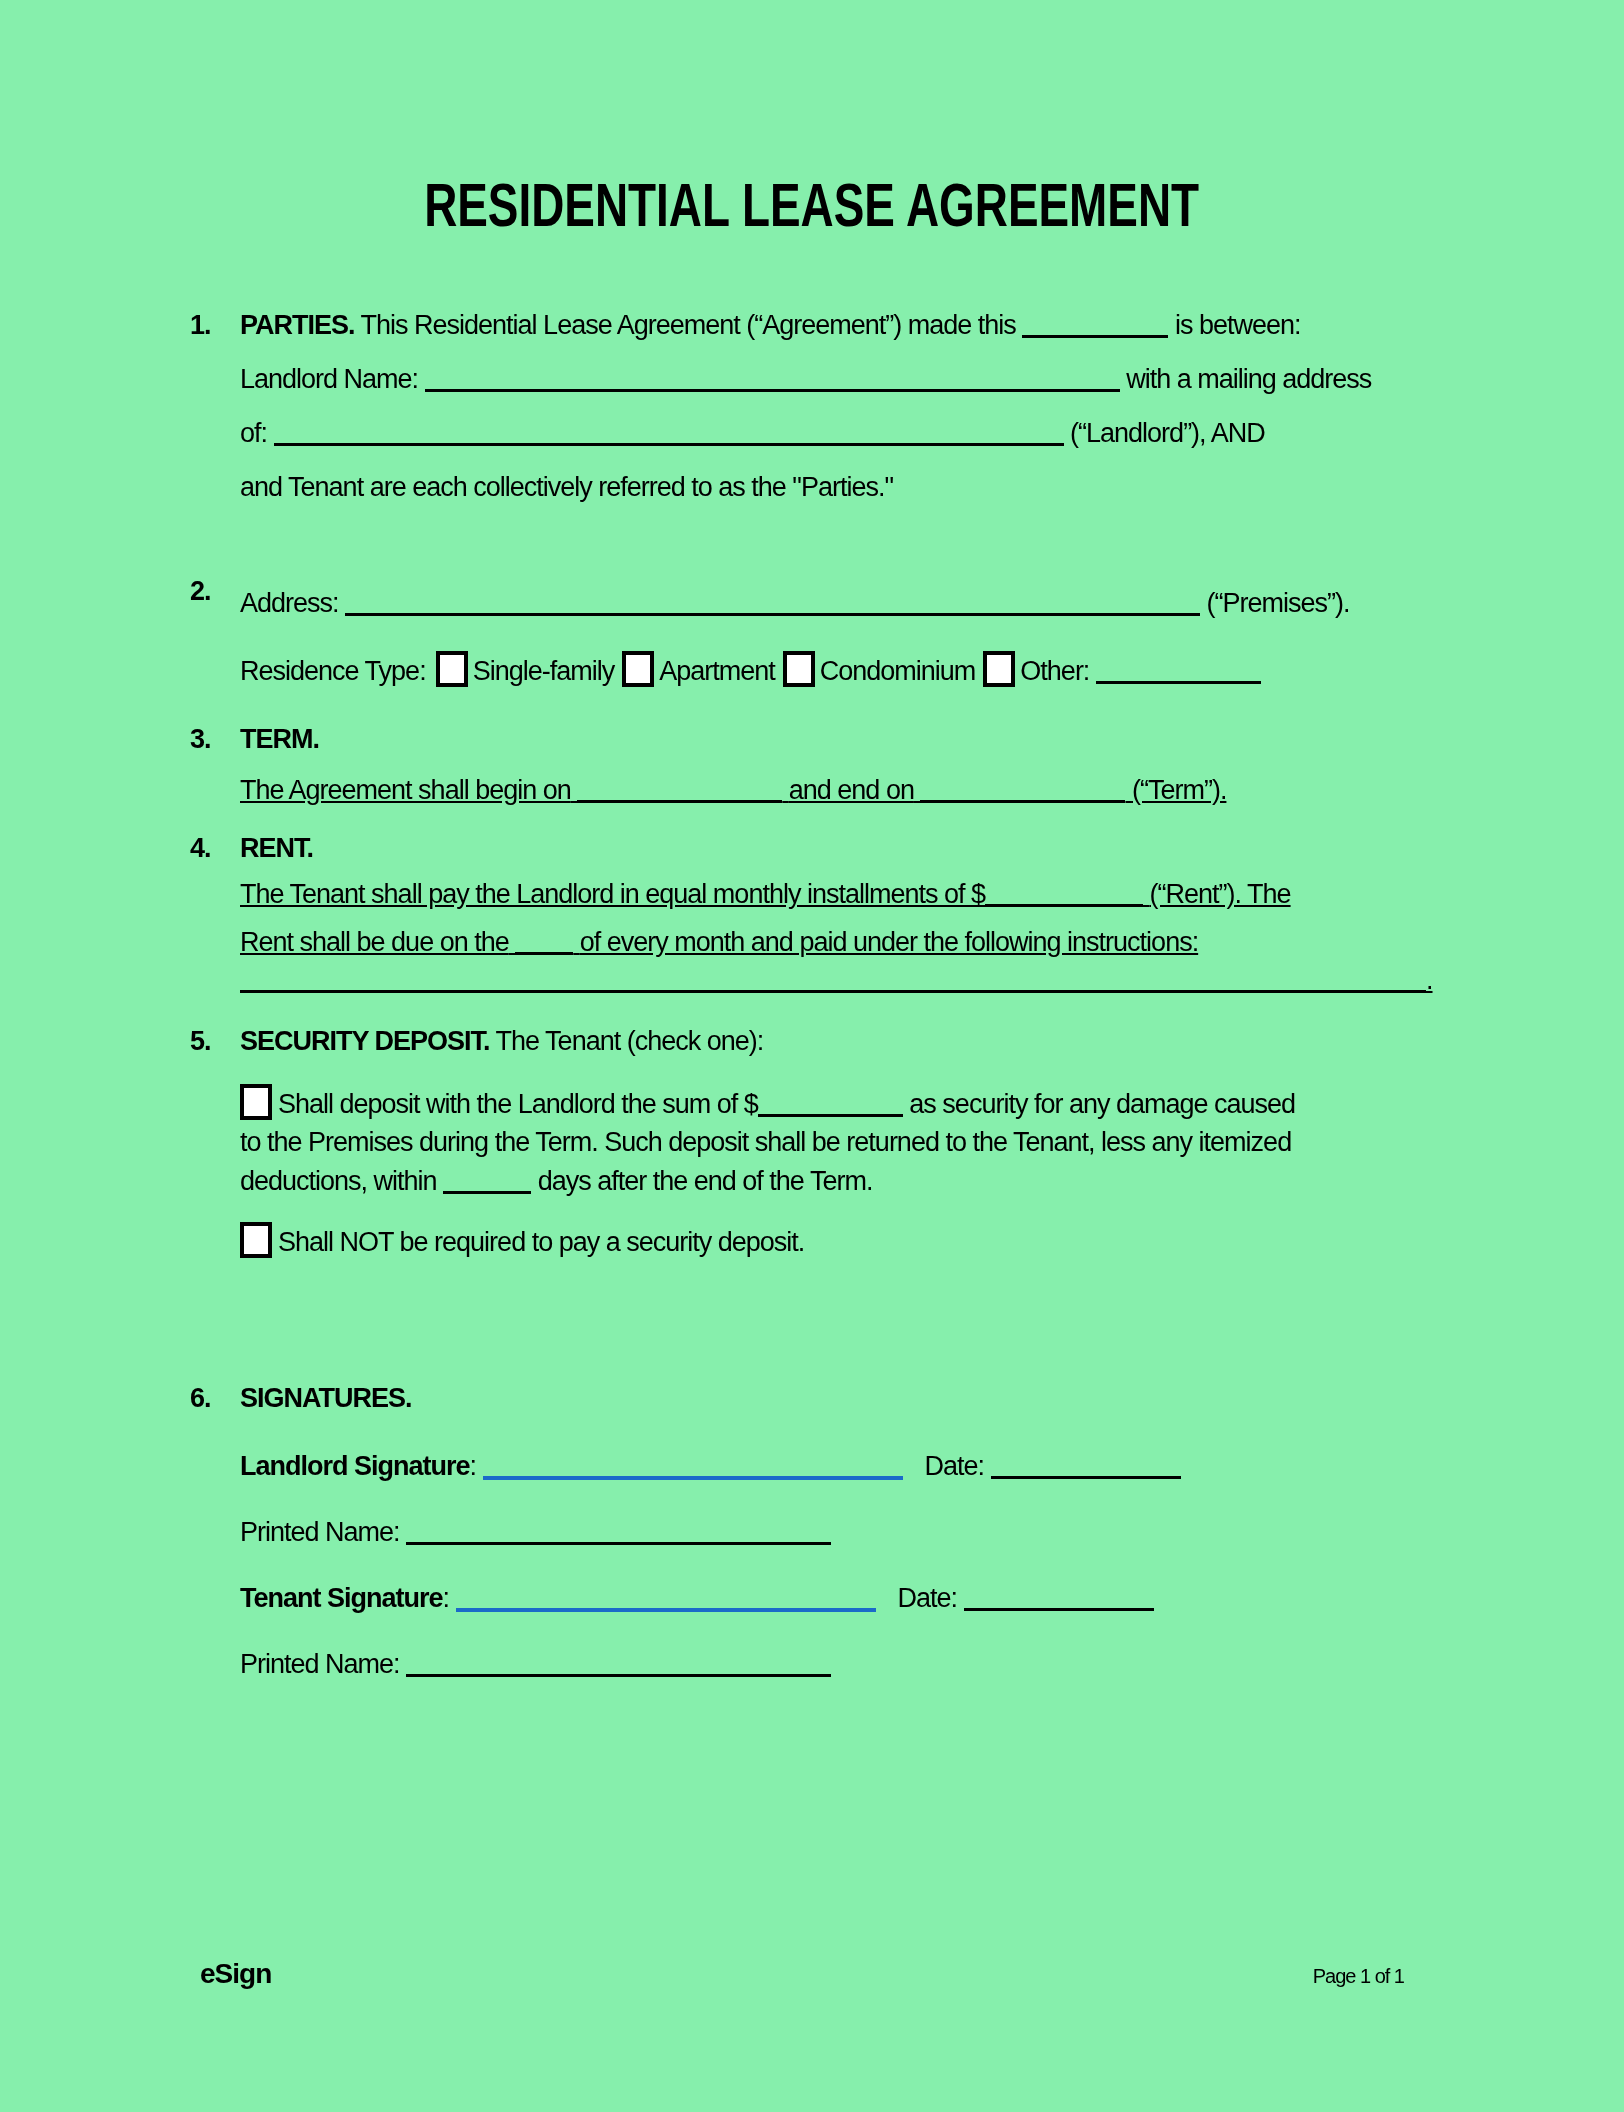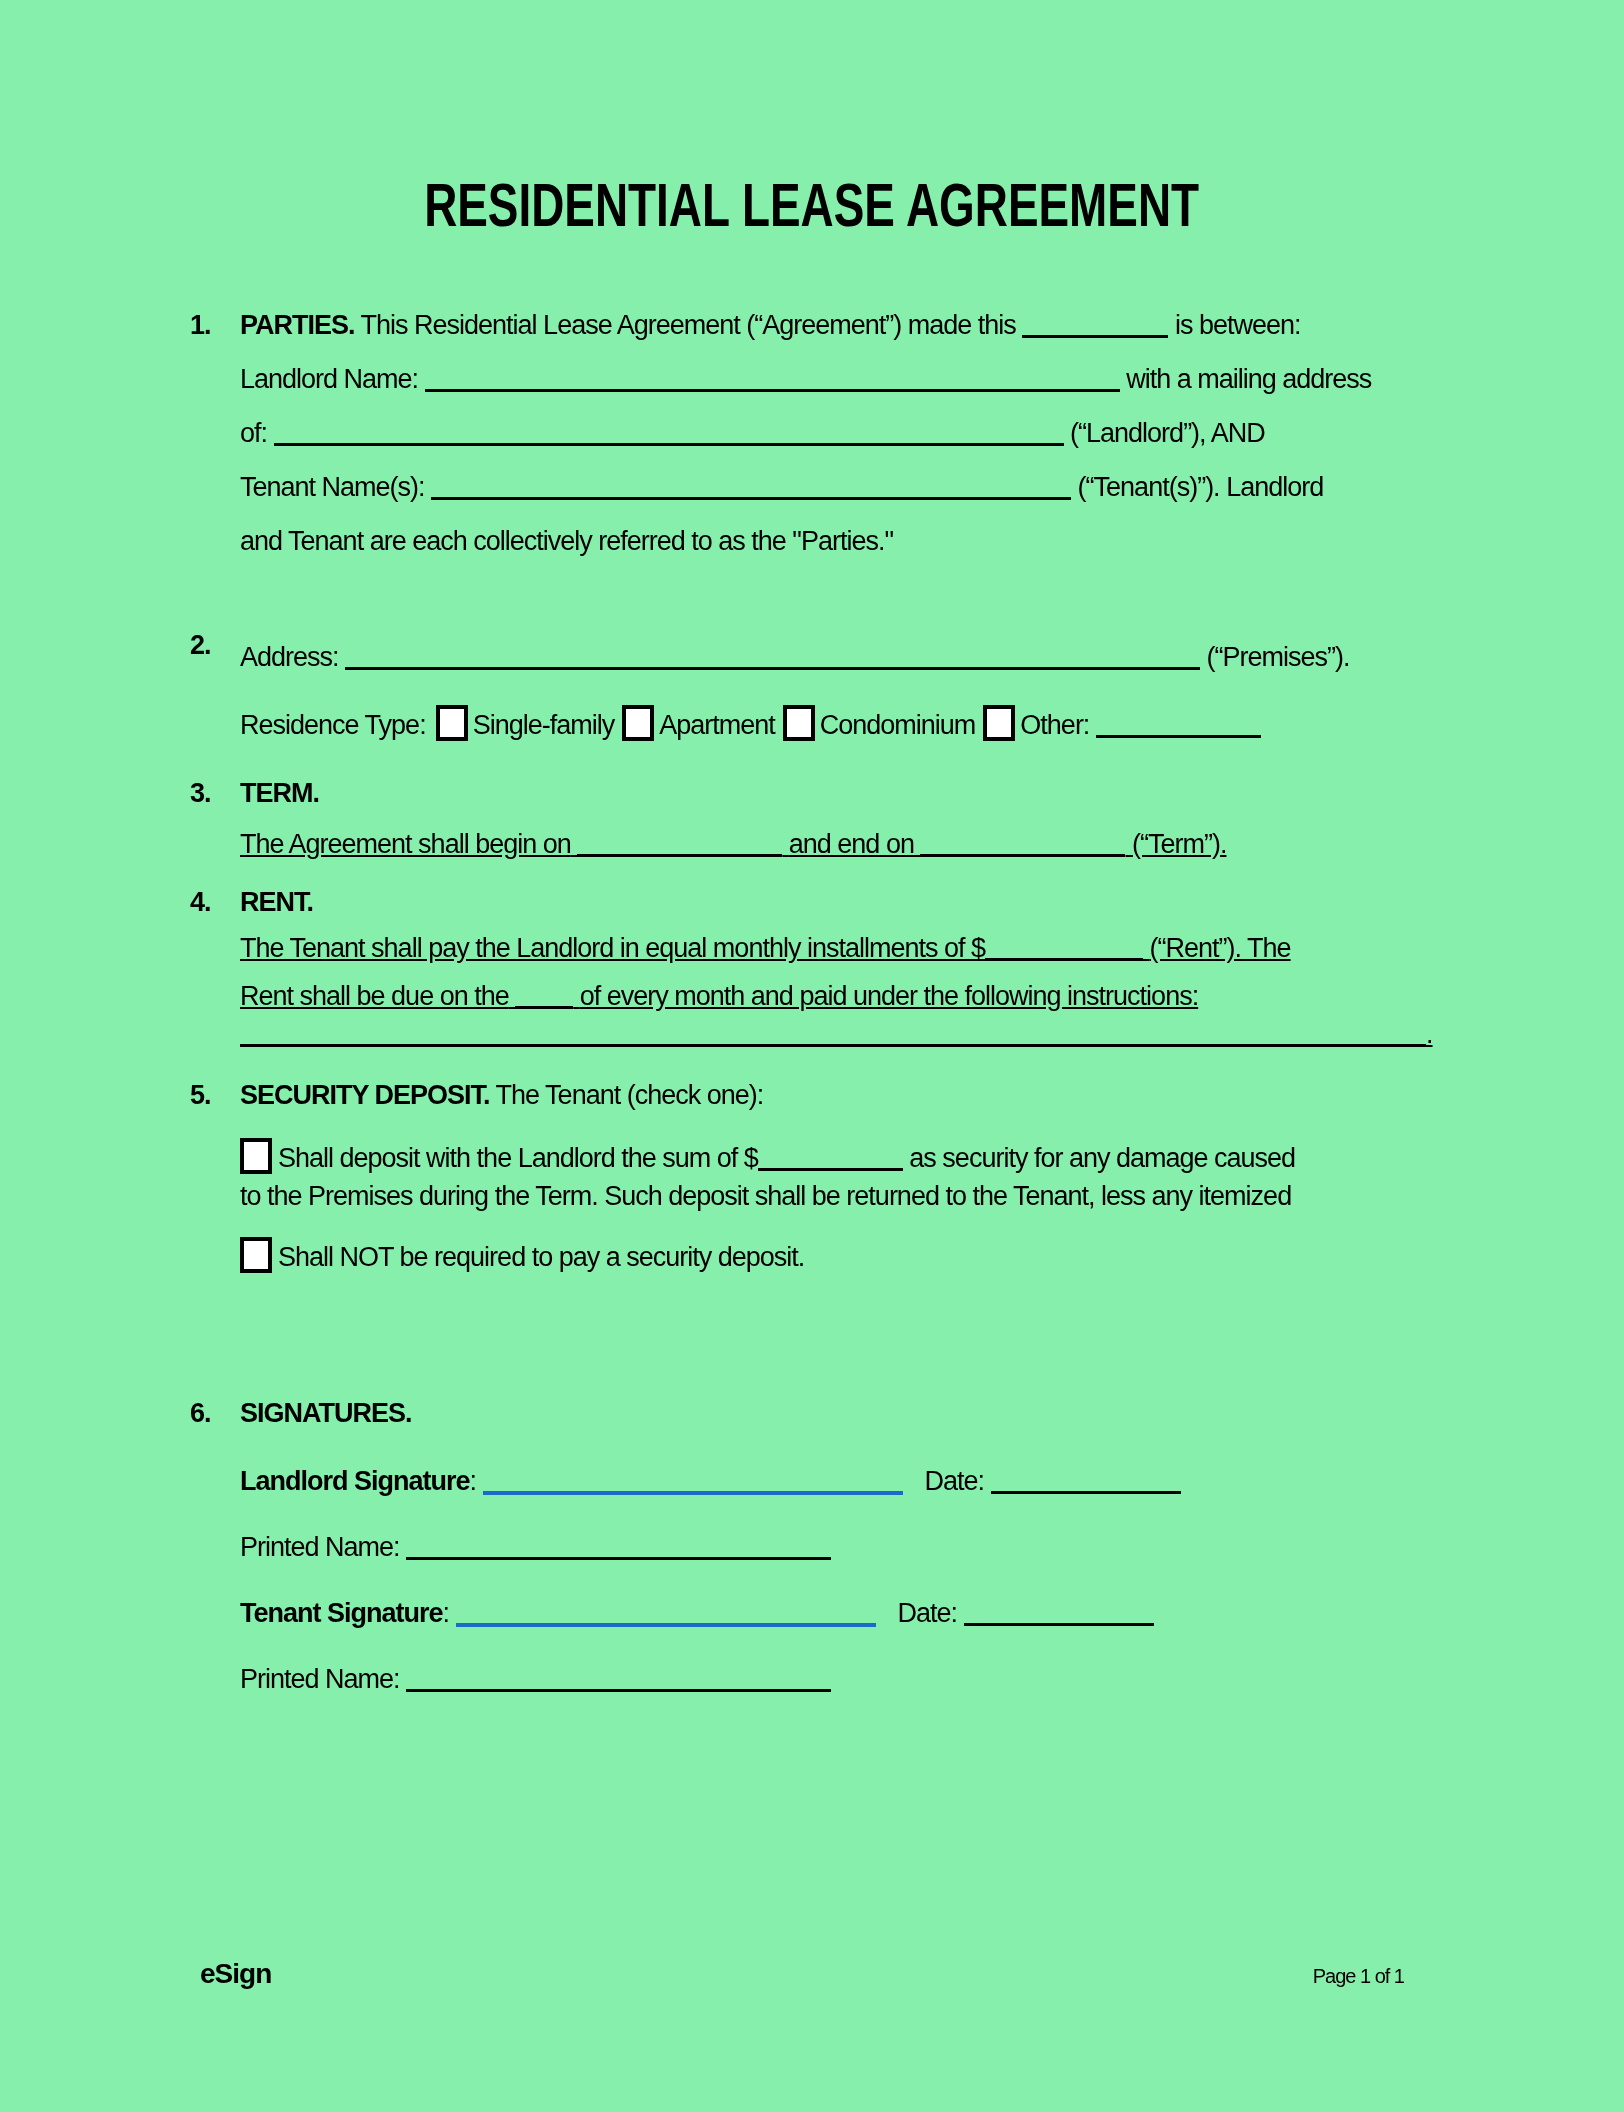--- a/index.html
+++ b/index.html
@@ -128,25 +128,20 @@
           <span>Landlord Name:</span>
           <span class="blank w-lname"></span>
           <span>with a mailing address</span>
         </div>
         <div class="line">
           <span>of:</span>
           <span class="blank w-of"></span>
           <span>(“Landlord”), AND</span>
         </div>
         <div class="line">
-          <span>Tenant Name(s):</span>
-          <span class="blank w-tname"></span>
-          <span>(“Tenant(s)”). Landlord</span>
-        </div>
-        <div class="line">
           <span>and Tenant are each collectively referred to as the "Parties."</span>
         </div>
       </div>
     </div>
 
     <div class="sec sec-property">
       <div class="num">2.</div>
       <div class="content">
         <div class="line row-address">
           <span>Address:</span>
@@ -205,20 +200,25 @@
           <span>The Tenant (check one):</span>
         </div>
         <div class="para-deposit">
           <div class="pline">
             <span class="cb cb-para"></span><span>Shall deposit with the Landlord the sum of $</span><span class="blank w-dep"></span>
             <span>as security for any damage caused</span>
           </div>
           <div class="pline">
             <span>to the Premises during the Term. Such deposit shall be returned to the Tenant, less any itemized</span>
           </div>
+          <div class="pline">
+            <span>deductions, within</span>
+            <span class="blank w-days"></span>
+            <span>days after the end of the Term.</span>
+          </div>
         </div>
         <div class="pline para-nodep">
           <span class="cb cb-para"></span><span>Shall NOT be required to pay a security deposit.</span>
         </div>
       </div>
     </div>
 
     <div class="sec sec-signatures">
       <div class="num">6.</div>
       <div class="content">

